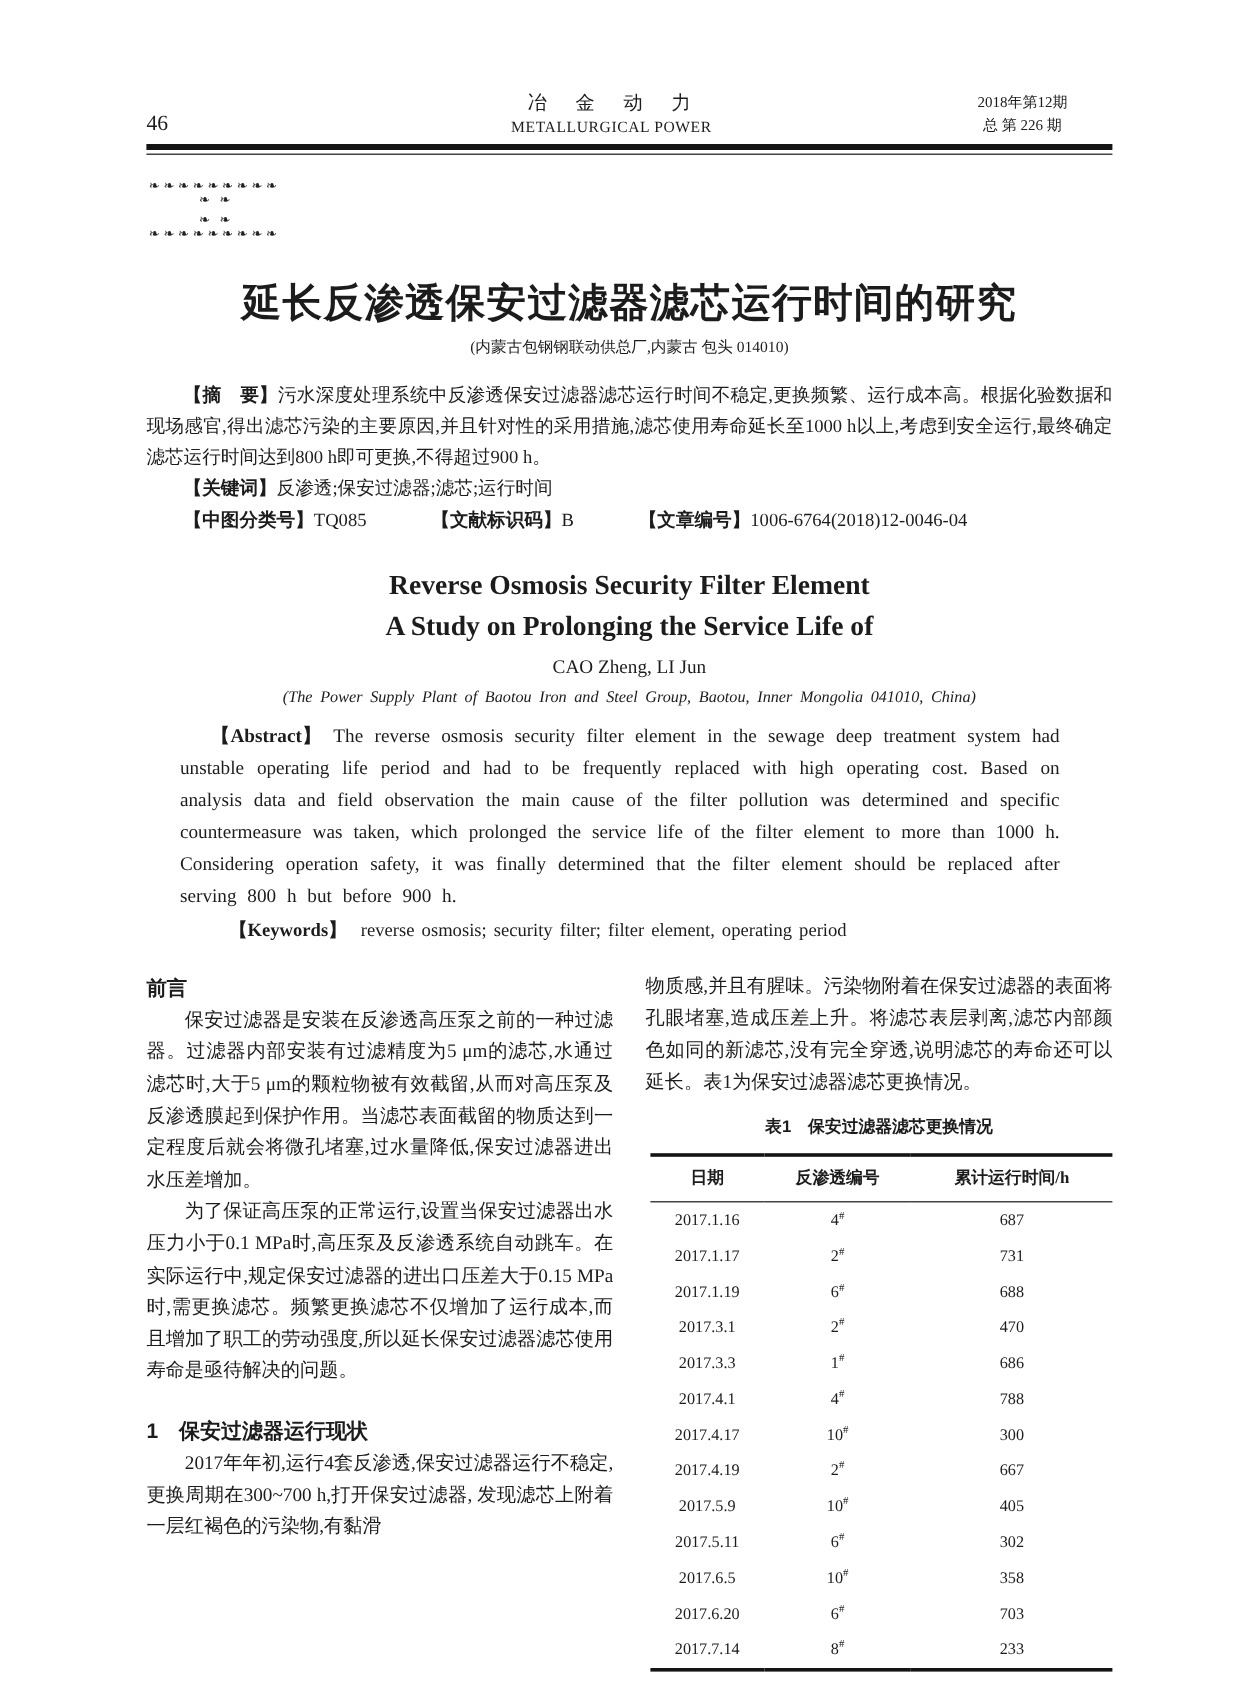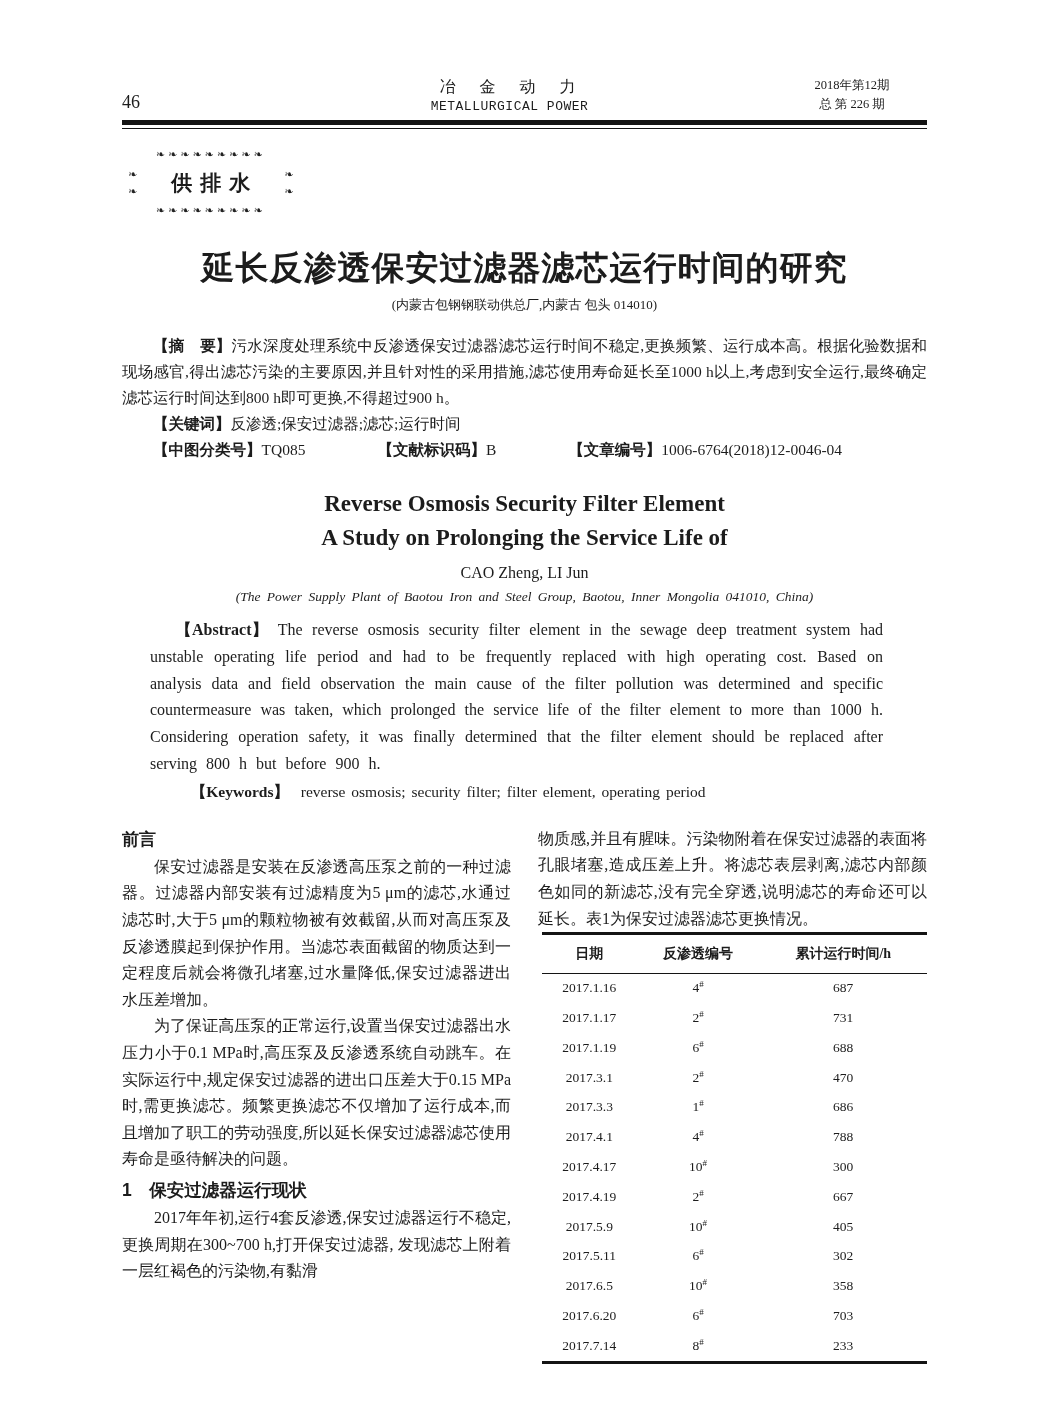--- a/index.html
+++ b/index.html
@@ -6,21 +6,21 @@
   html,body { background:#ffffff; }
   .page {
     position:relative; width:1049px; height:1403px; background:#fff;
     color:#1c1c1c; font-family:"Liberation Serif", serif; overflow:hidden;
   }
   .content { position:absolute; left:122px; top:0; width:805px; }
 
   
   .header { display:flex; justify-content:space-between; align-items:flex-end; padding-top:76px; }
   .page-num { font-size:18px; padding-bottom:1px; width:120px; }
-  .journal-center { text-align:center; flex:1;font-family:Liberation Mono, monospace; }
+  .journal-center { text-align:center; flex:1; }
   .journal-cn { font-size:16px; letter-spacing:4px; }
   .journal-en { font-size:13px; letter-spacing:0.5px; margin-top:1px; }
   .issue-block { text-align:center; font-size:12.5px; line-height:19px; width:150px; }
   .header-rule { margin-top:6px; height:9px; border-top:5px solid #141414; border-bottom:1px solid #141414; }
 
   
   .badge { display:inline-flex; flex-direction:column; align-items:center; margin-top:20px; margin-left:2px; }
   .badge-orn-row { font-family:"DejaVu Sans", sans-serif; font-size:11px; letter-spacing:3px; line-height:12px; color:#222; white-space:nowrap; }
   .badge-mid { display:flex; align-items:center; }
   .badge-orn-side { font-family:"DejaVu Sans", sans-serif; font-size:11px; line-height:11px; color:#222; display:flex; flex-direction:column; gap:6px; padding:0 4px; }
@@ -28,36 +28,36 @@
 
   
   .title-cn { text-align:center; font-size:33px; font-weight:bold; margin-top:29px; letter-spacing:1px; }
   .authors-cn { text-align:center; font-size:17px; margin-top:13px; letter-spacing:2px; }
   .affil-cn { text-align:center; font-size:13px; margin-top:5px; }
 
   .abs-cn { margin-top:19px; font-size:15.5px; line-height:26px; text-align:justify; text-indent:2em; }
   .bold-label { font-weight:bold; }
   .kw-line { font-size:15.5px; line-height:26px; text-indent:2em; }
   .clc-line { font-size:15.5px; line-height:26px; text-indent:2em; }
-  .clc-item + .clc-item { margin-left:72px; }
+  .clc-item + .clc-item { margin-left:54px; }
   .clc-val { font-family:"Liberation Serif", serif; }
 
   
   .title-en { text-align:center; font-size:23px; font-weight:bold; line-height:34px; margin-top:24px; }
   .authors-en { text-align:center; font-size:16px; margin-top:9px; }
   .affil-en { text-align:center; font-size:13.5px; font-style:italic; margin-top:7px; word-spacing:3px; }
   .abs-en { margin:12px 44px 0 28px; font-size:16px; line-height:26.8px; text-align:justify; text-indent:1.6em; word-spacing:5px; }
   .kw-en { margin:1px 44px 0 44px; font-size:15.5px; line-height:26px; text-indent:1.6em; word-spacing:2px; }
 
   
   .columns { display:flex; gap:27px; margin-top:21px; }
   .col { flex:1; font-size:16px; line-height:26.6px; text-align:justify; }
   .col p { text-indent:2em; }
   .intro-heading { font-weight:bold; font-size:17px; line-height:28px; font-family:"Liberation Sans", sans-serif; }
-  .section-heading { font-weight:bold; font-size:17.5px; line-height:30px; margin-top:2px; font-family:"Liberation Sans", sans-serif; }
+  .section-heading { font-weight:bold; font-size:17.5px; line-height:30px; margin-top:20px; font-family:"Liberation Sans", sans-serif; }
   .no-indent { text-indent:0 !important; }
 
   
   .tbl-caption { text-align:center; font-weight:bold; font-size:14px; margin-top:9px; margin-bottom:9px; font-family:"Liberation Sans", sans-serif; }
   table.data { width:99%; margin-left:4px; border-collapse:collapse; border-top:3px solid #141414; border-bottom:3px solid #141414; }
   table.data th { font-weight:bold; font-size:14px; padding:6px 0 5px 0; border-bottom:1.5px solid #141414; text-align:center; }
   table.data td { font-size:13.5px; text-align:center; padding:1.6px 0; font-family:"Liberation Serif", serif;margin-top:33px; }
   table.data sup { font-size:9px; vertical-align:super; line-height:0; }
 </style>
 </head>
@@ -81,21 +81,20 @@
     <div class="header-rule"></div>
 
     
     <div class="badge">
       <div class="badge-orn-row">❧❧❧❧❧❧❧❧❧</div>
       <div class="badge-mid">
         <div class="badge-orn-side">
           <span>❧</span>
           <span>❧</span>
         </div>
-        <div class="badge-text">供排水</div>
         <div class="badge-orn-side">
           <span>❧</span>
           <span>❧</span>
         </div>
       </div>
       <div class="badge-orn-row">❧❧❧❧❧❧❧❧❧</div>
     </div>
 
     
     <div class="title-cn">延长反渗透保安过滤器滤芯运行时间的研究</div>
@@ -127,20 +126,21 @@
       <div class="col">
         <div class="intro-heading">前言</div>
         <p>保安过滤器是安装在反渗透高压泵之前的一种过滤器。过滤器内部安装有过滤精度为5 μm的滤芯,水通过滤芯时,大于5 μm的颗粒物被有效截留,从而对高压泵及反渗透膜起到保护作用。当滤芯表面截留的物质达到一定程度后就会将微孔堵塞,过水量降低,保安过滤器进出水压差增加。</p>
         <p>为了保证高压泵的正常运行,设置当保安过滤器出水压力小于0.1 MPa时,高压泵及反渗透系统自动跳车。在实际运行中,规定保安过滤器的进出口压差大于0.15 MPa时,需更换滤芯。频繁更换滤芯不仅增加了运行成本,而且增加了职工的劳动强度,所以延长保安过滤器滤芯使用寿命是亟待解决的问题。</p>
         <div class="section-heading">1　保安过滤器运行现状</div>
         <p>2017年年初,运行4套反渗透,保安过滤器运行不稳定,更换周期在300~700 h,打开保安过滤器, 发现滤芯上附着一层红褐色的污染物,有黏滑</p>
       </div>
 
       <div class="col">
         <p class="no-indent">物质感,并且有腥味。污染物附着在保安过滤器的表面将孔眼堵塞,造成压差上升。将滤芯表层剥离,滤芯内部颜色如同的新滤芯,没有完全穿透,说明滤芯的寿命还可以延长。表1为保安过滤器滤芯更换情况。</p>
+        <div class="tbl-caption">表1　保安过滤器滤芯更换情况</div>
         <table class="data">
           <thead>
               <tr>
                 <th>日期</th>
                 <th>反渗透编号</th>
                 <th>累计运行时间/h</th>
               </tr>
             </thead>
           <tbody>
               <tr>

